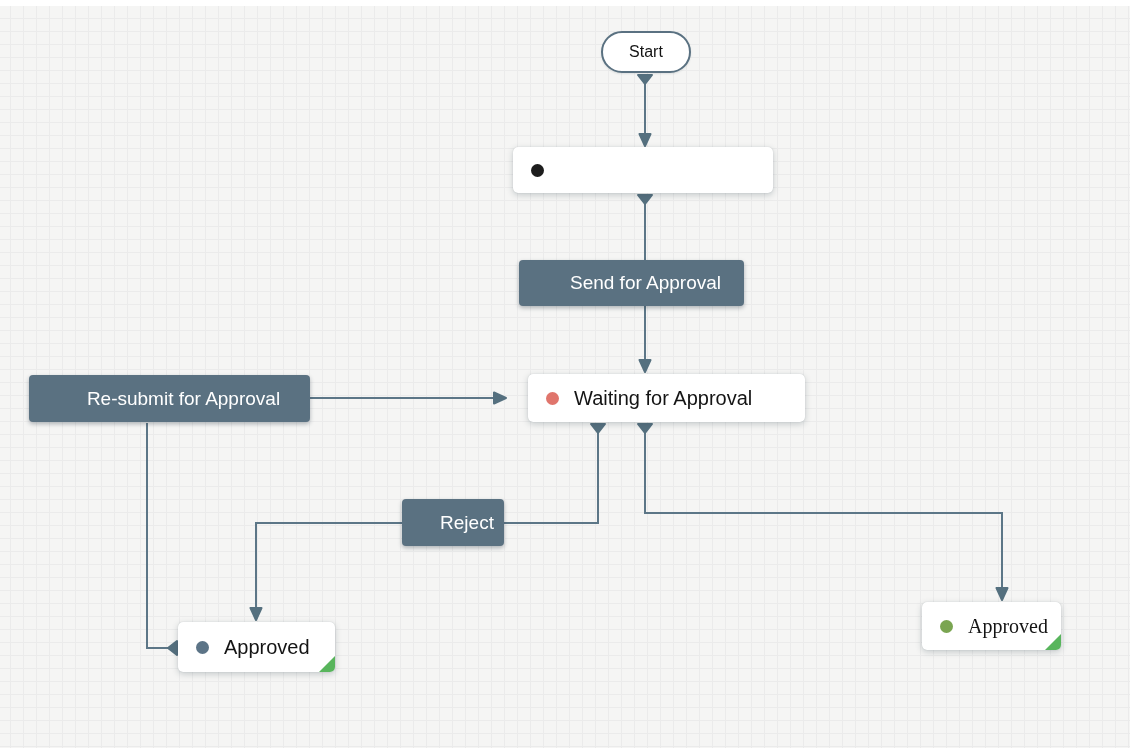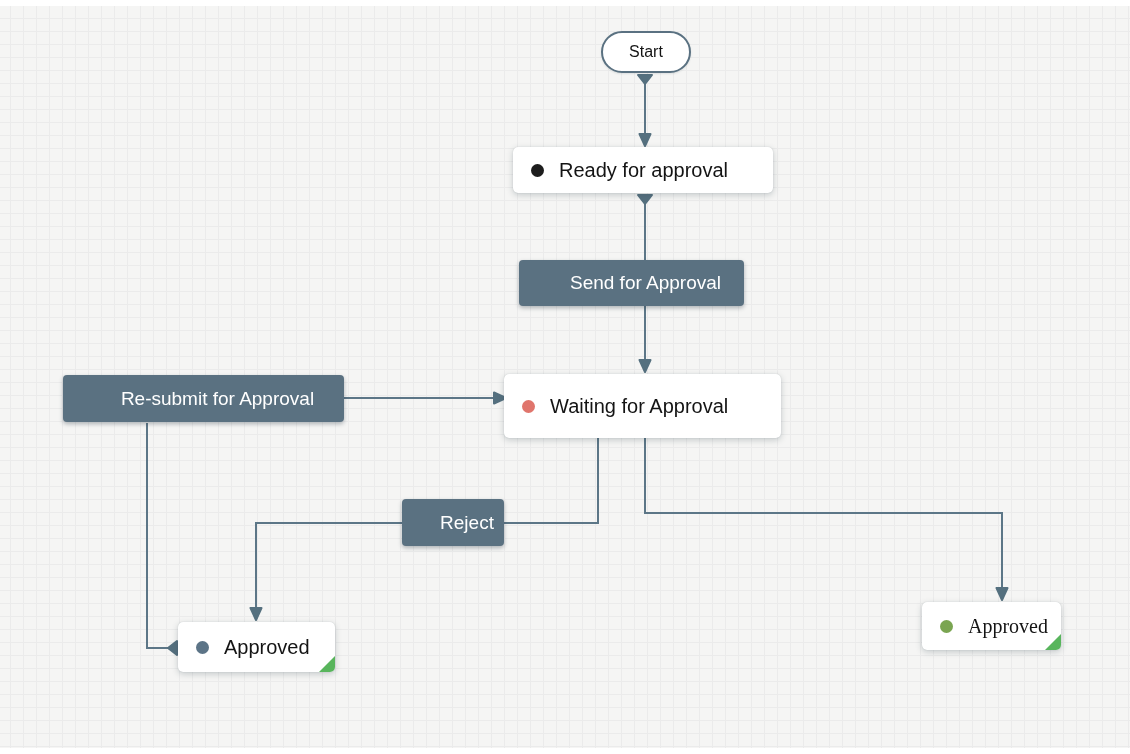--- a/index.html
+++ b/index.html
@@ -87,33 +87,32 @@
     <path class="mark" d="M638 424 L652 424 L645 433 Z"></path>
     <path class="mark" d="M177 641 L177 655 L168 648 Z"></path>
   </svg>
 
   <div class="node start-pill" style="left:601px;top:31px;width:90px;height:42px;">
     <span>Start</span>
   </div>
 
   <div class="node state" style="left:513px;top:147px;width:260px;height:46px;">
     <span class="dot dot-black"></span>
-    <span>Ready for approval</span>
   </div>
 
   <div class="node transition" style="left:519px;top:260px;width:225px;height:46px;">
     <span>Send for Approval</span>
   </div>
 
-  <div class="node state" style="left:504px;top:374px;width:277px;height:64px;">
+  <div class="node state" style="left:528px;top:374px;width:277px;height:48px;">
     <span class="dot dot-salmon"></span>
     <span>Waiting for Approval</span>
   </div>
 
-  <div class="node transition" style="left:29px;top:375px;width:281px;height:47px;margin-left:34px;">
+  <div class="node transition" style="left:29px;top:375px;width:281px;height:47px;">
     <span>Re-submit for Approval</span>
   </div>
 
   <div class="node transition" style="left:362px;top:499px;width:102px;height:47px;margin-left:40px;">
     <span>Reject</span>
   </div>
 
 
   <div class="node state" style="left:178px;top:622px;width:157px;height:50px;">
     <span class="dot dot-slate"></span>

